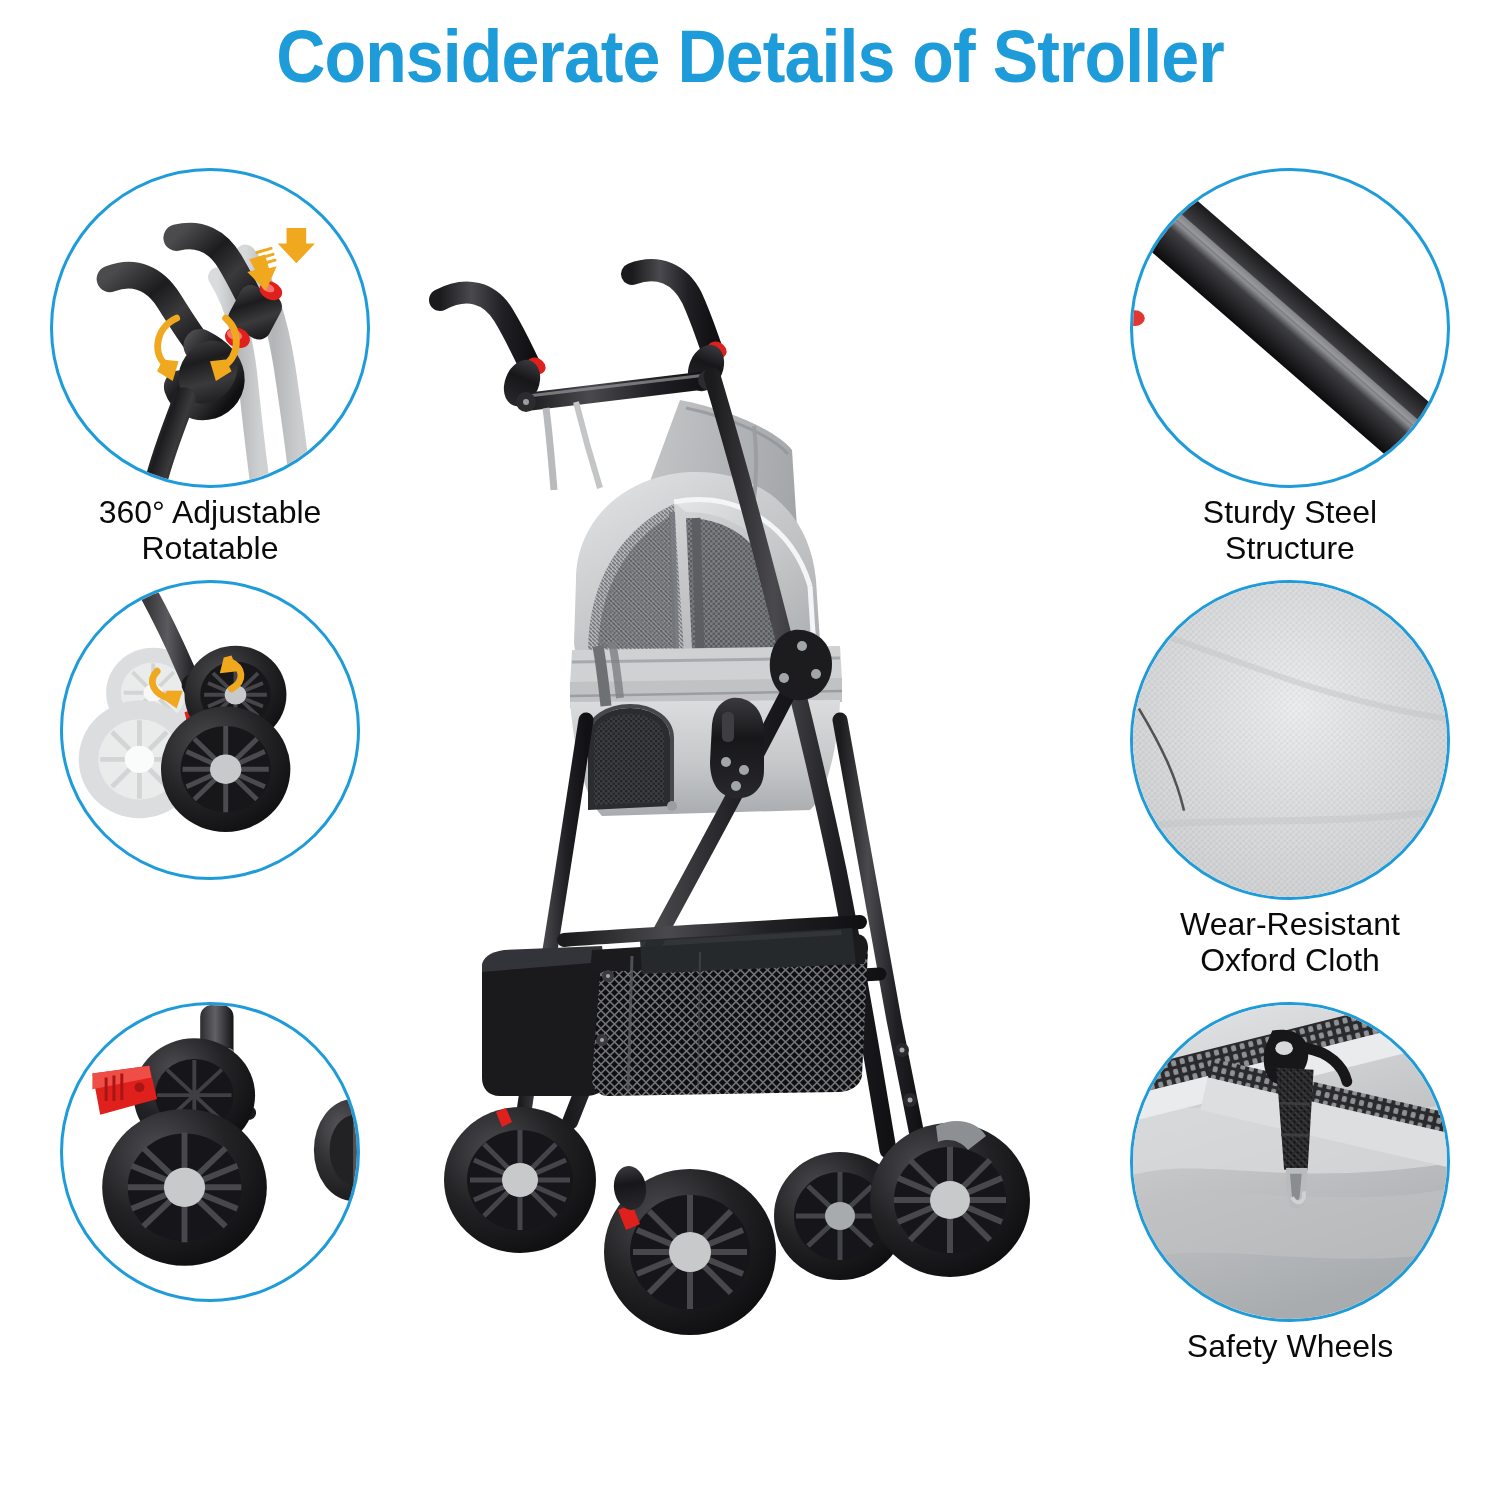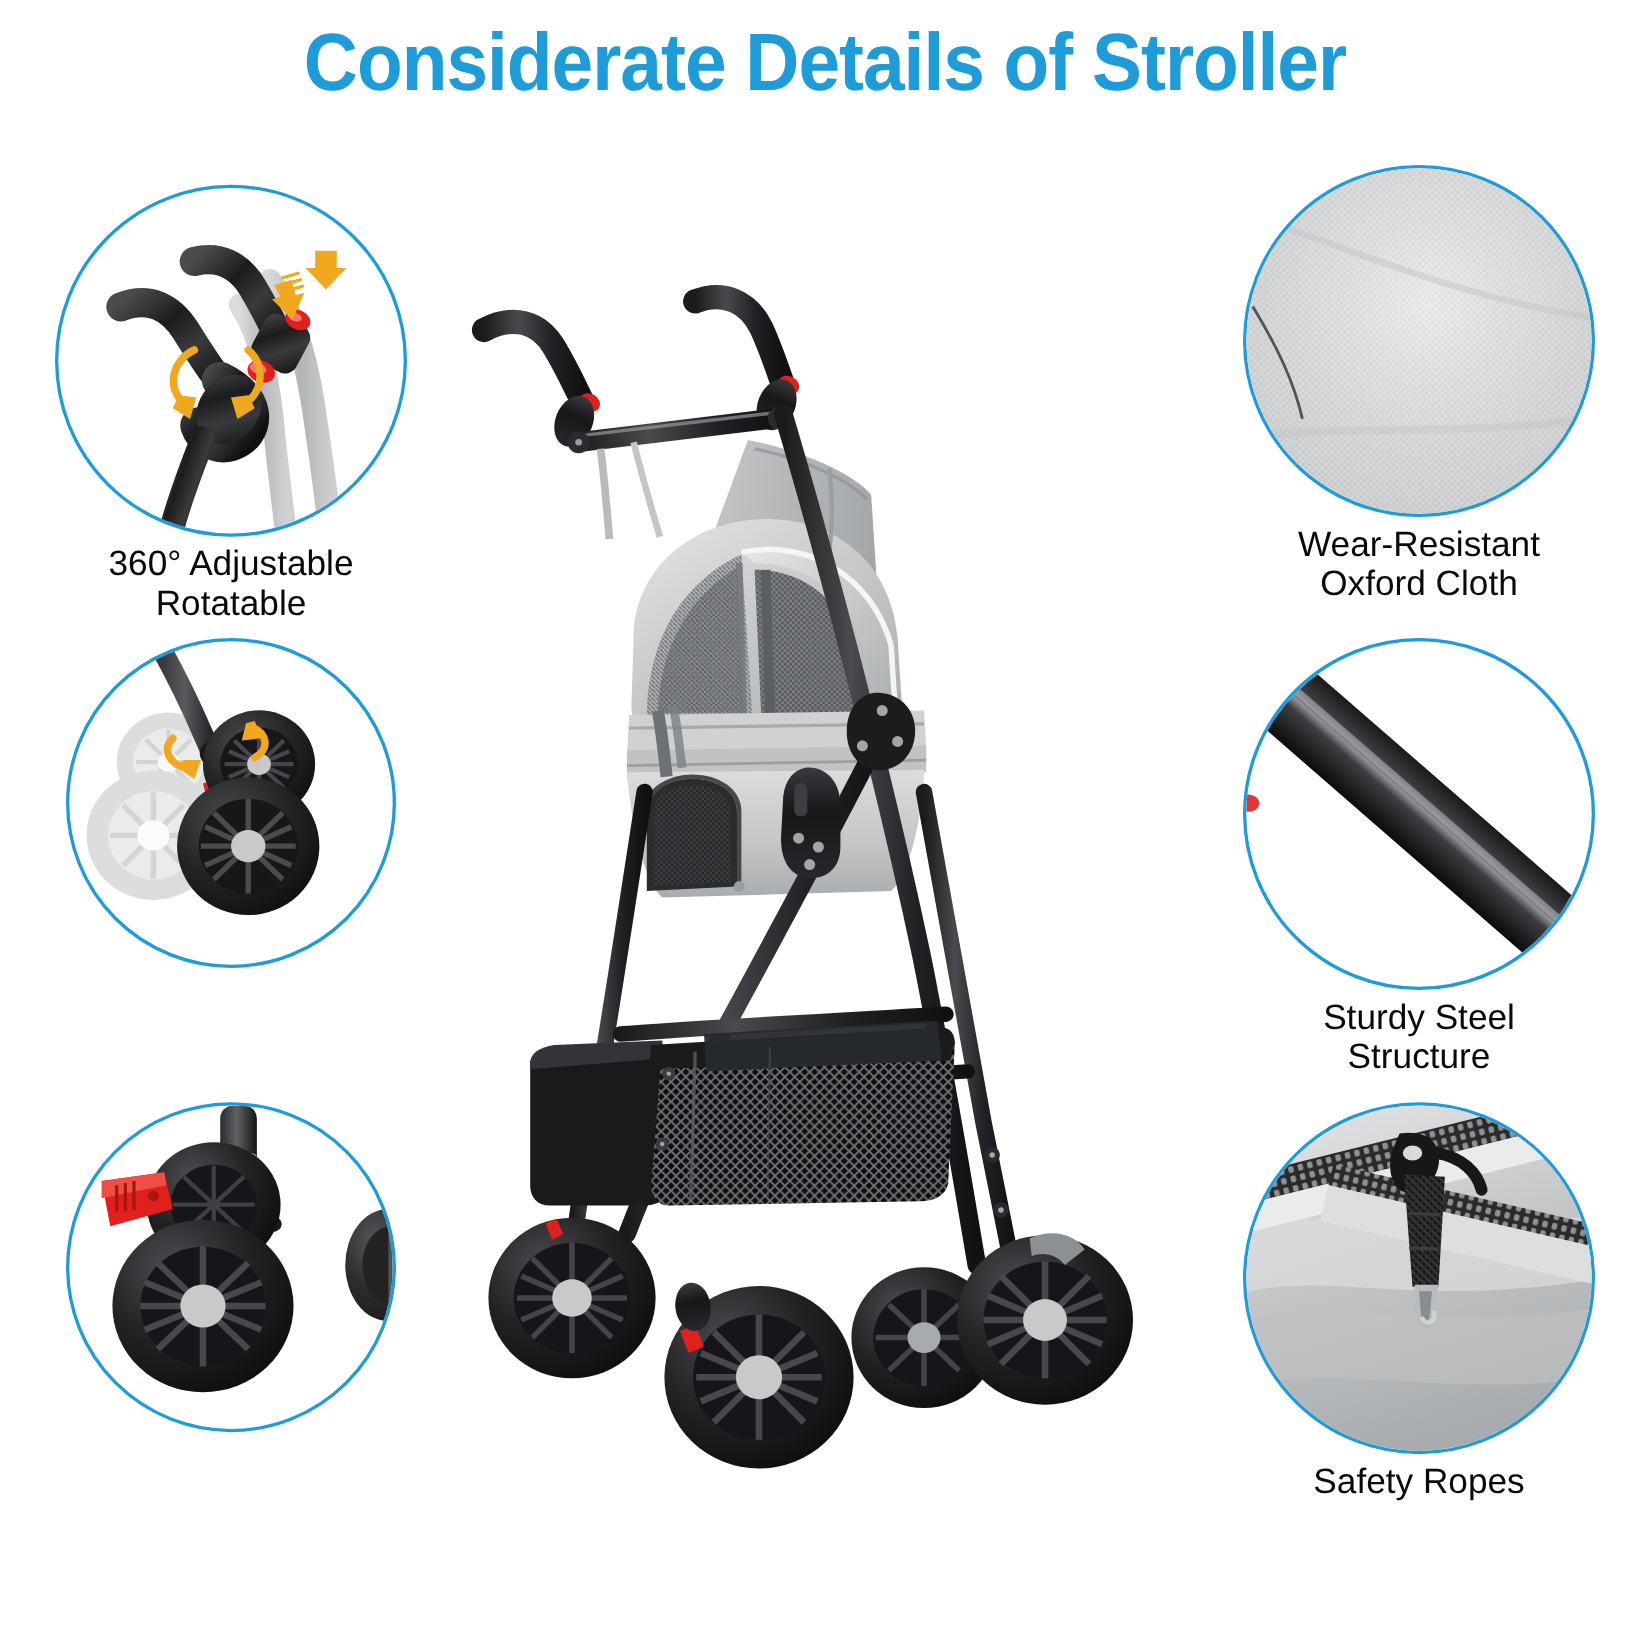--- a/index.html
+++ b/index.html
@@ -250,20 +250,46 @@
             <line x1="178" y1="164" x2="70" y2="208"></line>
         </g>
         <ellipse cx="124" cy="186" rx="21" ry="20" fill="#c7c9ca"></ellipse>
       </svg>
     </div>
   </div>
 </div>
 
 <div class="col" id="col-right">
 
+  <div class="callout">
+    <div class="bubble wide" style="border-color: rgb(30, 155, 217);">
+      <svg viewBox="0 0 320 320" preserveAspectRatio="xMidYMid slice">
+        <defs>
+          <linearGradient id="tube" x1="0" y1="0" x2="0" y2="1">
+            <stop offset="0" stop-color="#1a1a1c"></stop>
+              <stop offset=".28" stop-color="#3c3c40"></stop>
+            <stop offset=".44" stop-color="#8e9093"></stop>
+              <stop offset=".56" stop-color="#3e3e42"></stop>
+            <stop offset="1" stop-color="#0b0b0d"></stop>
+          </linearGradient>
+        </defs>
+        <g transform="rotate(41 160 160)">
+          <rect x="-60" y="124" width="440" height="70" fill="url(#tube)"></rect>
+          <rect x="-60" y="145" width="440" height="7" fill="#b4b6b9" opacity=".55"></rect>
+        </g>
+
+        <ellipse cx="2" cy="150" rx="10" ry="8" fill="#e0201c" opacity=".9"></ellipse>
+      </svg>
+    </div>
+    <div class="caption wide" style="color: rgb(10, 10, 10);">
+      <div>Sturdy Steel</div>
+      <div>Structure</div>
+    </div>
+  </div>
+
   <div class="callout" style="margin-top:-18px;">
     <div class="bubble wide" style="border-color: rgb(30, 155, 217);">
       <svg viewBox="0 0 320 320" preserveAspectRatio="xMidYMid slice">
         <defs>
           <pattern id="weave" width="6" height="6" patternUnits="userSpaceOnUse">
             <rect width="6" height="6" fill="#d9dbdc"></rect>
             <path d="M0 0 L6 6" stroke="#cdcfd1" stroke-width="2"></path>
             <path d="M6 0 L0 6" stroke="#e3e5e6" stroke-width="1.4"></path>
           </pattern>
           <radialGradient id="clothShade" cx=".52" cy=".4" r=".75">
@@ -277,46 +303,20 @@
         <path d="M-10 40 C90 70 190 120 330 140" stroke="#c2c4c6" stroke-width="6" fill="none" opacity=".5"></path>
         <path d="M-10 250 C100 236 200 250 330 230" stroke="#c2c4c6" stroke-width="7" fill="none" opacity=".45"></path>
       </svg>
     </div>
     <div class="caption wide" style="color: rgb(10, 10, 10);">
       <div>Wear-Resistant</div>
       <div>Oxford Cloth</div>
     </div>
   </div>
 
-  <div class="callout">
-    <div class="bubble wide" style="border-color: rgb(30, 155, 217);">
-      <svg viewBox="0 0 320 320" preserveAspectRatio="xMidYMid slice">
-        <defs>
-          <linearGradient id="tube" x1="0" y1="0" x2="0" y2="1">
-            <stop offset="0" stop-color="#1a1a1c"></stop>
-              <stop offset=".28" stop-color="#3c3c40"></stop>
-            <stop offset=".44" stop-color="#8e9093"></stop>
-              <stop offset=".56" stop-color="#3e3e42"></stop>
-            <stop offset="1" stop-color="#0b0b0d"></stop>
-          </linearGradient>
-        </defs>
-        <g transform="rotate(41 160 160)">
-          <rect x="-60" y="124" width="440" height="70" fill="url(#tube)"></rect>
-          <rect x="-60" y="145" width="440" height="7" fill="#b4b6b9" opacity=".55"></rect>
-        </g>
-
-        <ellipse cx="2" cy="150" rx="10" ry="8" fill="#e0201c" opacity=".9"></ellipse>
-      </svg>
-    </div>
-    <div class="caption wide" style="color: rgb(10, 10, 10);">
-      <div>Sturdy Steel</div>
-      <div>Structure</div>
-    </div>
-  </div>
-
   <div class="callout" style="margin-top:-8px;">
     <div class="bubble wide" style="border-color: rgb(30, 155, 217);">
       <svg viewBox="0 0 320 320" preserveAspectRatio="xMidYMid slice">
         <defs>
           <linearGradient id="fab" x1="0" y1="0" x2="0.3" y2="1">
             <stop offset="0" stop-color="#e6e8e9"></stop>
               <stop offset=".5" stop-color="#c5c7c9"></stop>
             <stop offset="1" stop-color="#a9acae"></stop>
           </linearGradient>
           <pattern id="webbing" width="7" height="7" patternUnits="userSpaceOnUse">
@@ -352,21 +352,21 @@
         <path d="M146 64 L184 66 L178 168 L154 168 Z" fill="url(#webbing)"></path>
         <path d="M150 100 L180 101" stroke="#3d3d40" stroke-width="3"></path>
         <path d="M151 132 L179 133" stroke="#3d3d40" stroke-width="3"></path>
 
         <path d="M156 166 L178 166 L176 196 C176 206 166 212 160 204 L156 186 Z" fill="#b9bcbe"></path>
         <path d="M160 172 L172 172 L170 194 C170 200 164 202 162 196 Z" fill="#8a8d8f"></path>
         <path d="M162 196 C168 206 176 200 174 190" stroke="#cfd2d3" stroke-width="4" fill="none"></path>
       </svg>
     </div>
     <div class="caption wide" style="color: rgb(10, 10, 10);">
-      <div>Safety Ropes</div>
+      <div>Safety Wheels</div>
       <div></div>
     </div>
   </div>
 </div>
 
 <div id="product">
   <svg viewBox="0 0 820 1130" preserveAspectRatio="xMidYMid meet">
     <defs>
       <linearGradient id="pFrame" x1="0" y1="0" x2="1" y2="0">
         <stop offset="0" stop-color="#1b1b1d"></stop>

